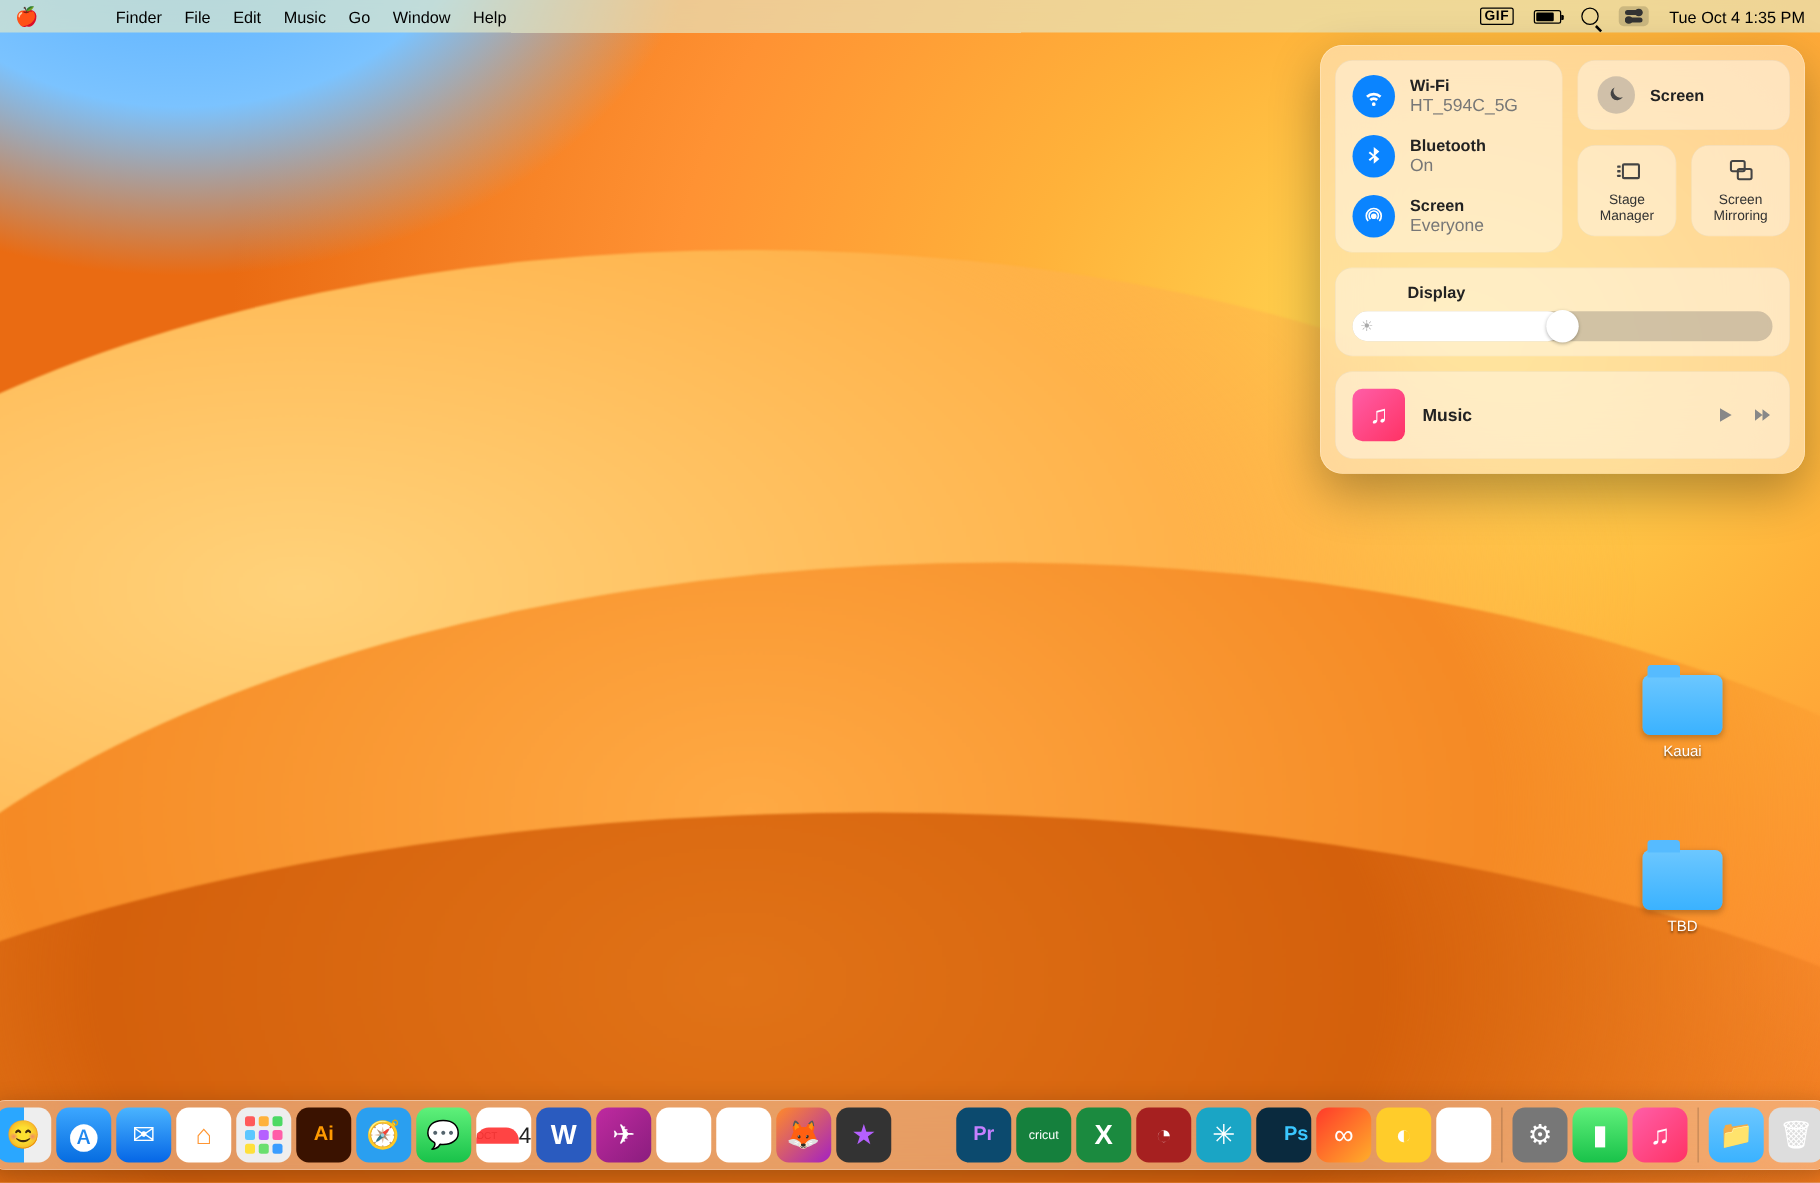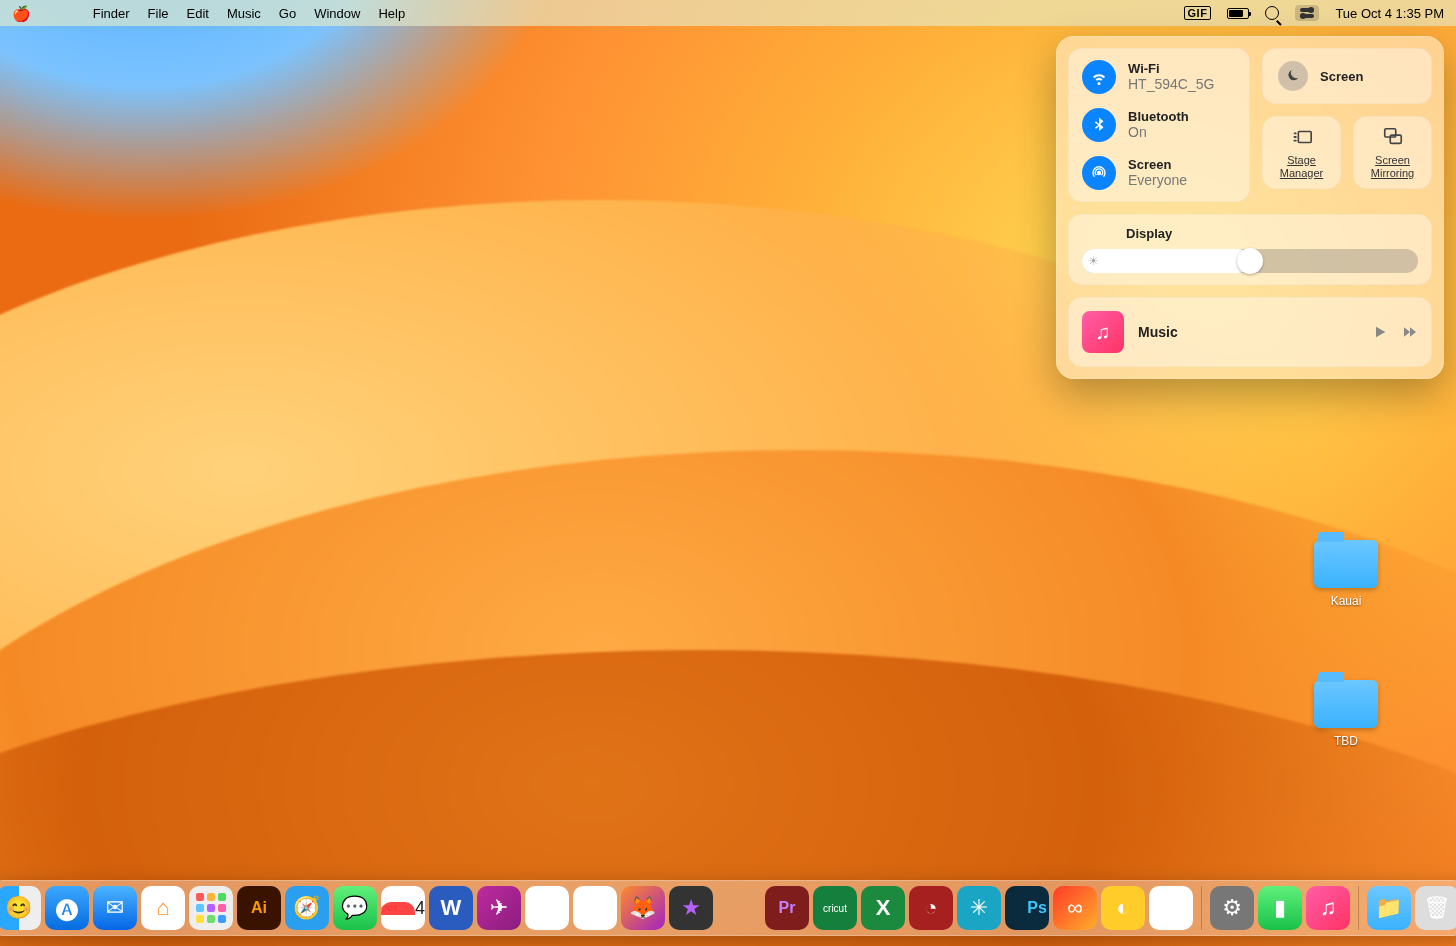--- a/index.html
+++ b/index.html
@@ -68,21 +68,21 @@
   .conn-text{display:flex;flex-direction:column;line-height:1.2;}
   .conn-title{font-size:13px;font-weight:600;}
   .conn-sub{font-size:14px;color:var(--sub);}
   .right-col{display:flex;flex-direction:column;gap:12px;width:170px;}
   .focus-card{padding:16px 16px;display:flex;align-items:center;gap:12px;height:56px;}
   .focus-icon{width:30px;height:30px;border-radius:50%;background:rgba(120,120,130,0.35);display:flex;align-items:center;justify-content:center;}
   .focus-icon svg{width:16px;height:16px;fill:#444;}
   .mini-row{display:flex;gap:12px;}
   .mini-card{flex:1;padding:10px 6px;display:flex;flex-direction:column;align-items:center;gap:6px;text-align:center;}
   .mini-card svg{width:22px;height:22px;fill:#444;}
-  .mini-label{font-size:11px;color:#333;line-height:1.15;text-decoration:underline;}
+  .mini-label{font-size:11px;color:#333;line-height:1.15;}
   .slider-card{padding:12px 14px;}
   .slider-title{font-size:13px;font-weight:600;margin-bottom:8px;padding-left:44px;}
   .slider-track{height:24px;border-radius:12px;background:rgba(140,130,120,0.4);position:relative;}
   .slider-fill{position:absolute;left:0;top:0;bottom:0;background:#fff;border-radius:12px;}
   .slider-thumb{position:absolute;top:-1px;width:26px;height:26px;border-radius:50%;background:#fff;box-shadow:0 1px 3px rgba(0,0,0,0.3);}
   .slider-icon-left{position:absolute;left:6px;top:50%;transform:translateY(-50%);font-size:12px;color:#aaa;}
   .sound-card .slider-track{margin-right:0;}
   .sound-row{display:flex;align-items:center;gap:8px;}
   .sound-row .slider-track{flex:1;}
   .airplay-btn{width:28px;height:28px;border-radius:50%;background:var(--blue);display:flex;align-items:center;justify-content:center;flex:none;}
@@ -115,21 +115,21 @@
   .di-msg{background:linear-gradient(#5ff07a,#19c24a);}
   .di-cal{background:#fff;color:#e33;display:flex;flex-direction:row;font-size:8px;}
   .di-cal .mo{background:#ff4444;width:100%;border-radius:10px 10px 0 0;padding:2px 0;}
   .di-cal .dy{flex:1;font-size:18px;color:#222;display:flex;align-items:center;justify-content:center;}
   .di-word{background:#2a5bbf;font-weight:700;}
   .di-mag{background:linear-gradient(135deg,#bf2aa0,#8a1d7e);}
   .di-slack{background:#fff;}
   .di-chrome{background:#fff;}
   .di-ff{background:linear-gradient(135deg,#ff8a2a,#a322c2);}
   .di-imovie{background:#333;color:#b560ff;}
-  .di-pr{background:#7f1d1d;color:#c680ff;font-weight:700;font-size:16px;margin-left:48px;}
+  .di-pr{background:#0c4a6e;color:#c680ff;font-weight:700;font-size:16px;margin-left:48px;}
   .di-cricut{background:#15803d;font-size:10px;}
   .di-excel{background:#1b8a3f;font-weight:700;}
   .di-red{background:#a62020;}
   .di-cyan{background:#1aa5c5;}
   .di-ps{background:#0a2a3e;color:#3ac7ff;font-weight:700;font-size:16px;padding-left:20px;}
   .di-cc{background:linear-gradient(135deg,#ff3a2a,#ffae2a);}
   .di-yel{background:#ffcc2a;}
   .di-notes{background:#fff;}
   .di-prefs{background:#777;}
   .di-ft{background:linear-gradient(#5ff07a,#19c24a);}

